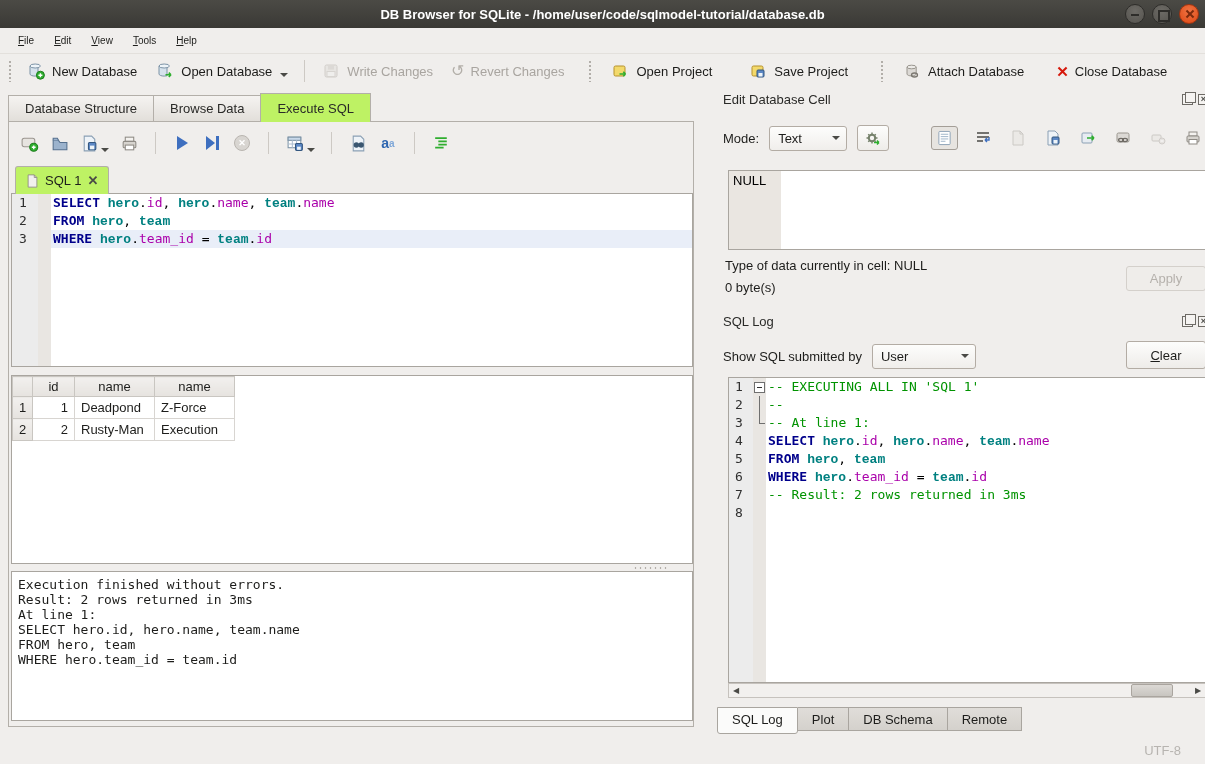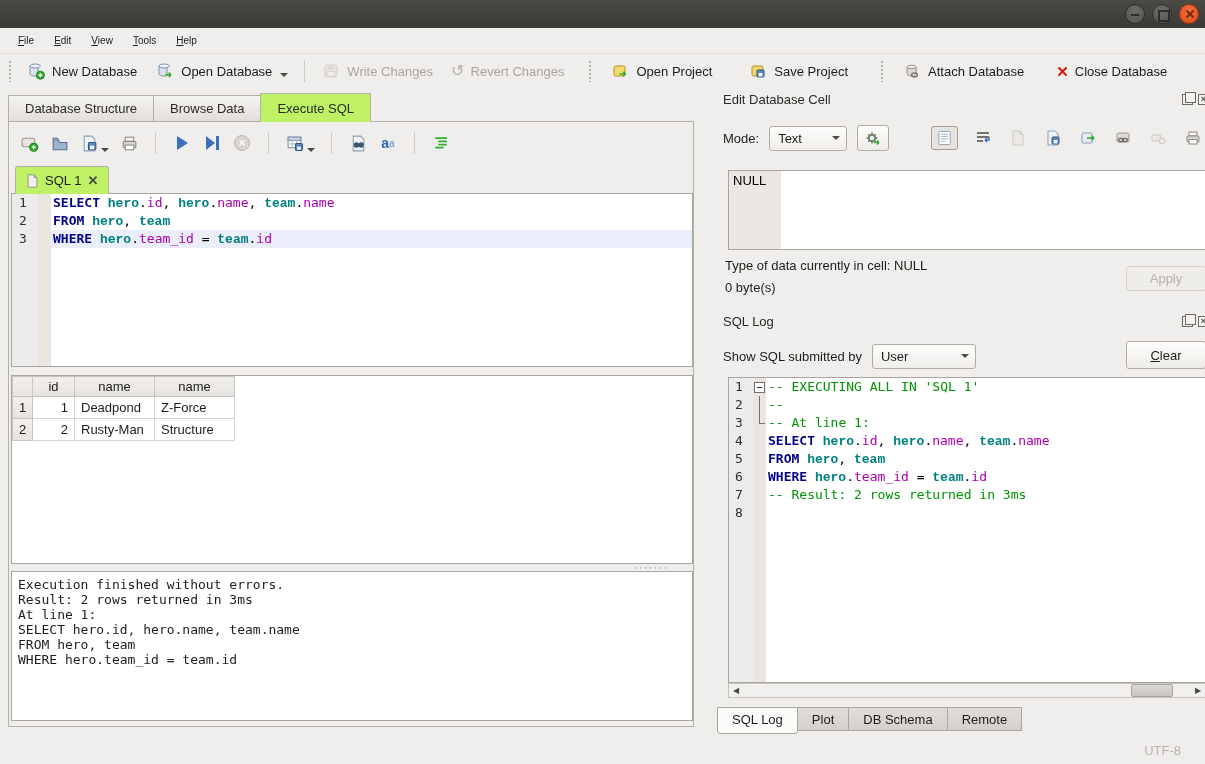--- a/index.html
+++ b/index.html
@@ -158,20 +158,21 @@
   .status-encoding { position:absolute; right:40px; top:8px; color:#b7b4b0; font-size:13px; }
   .corner-grip { position:absolute; right:3px; bottom:3px; width:14px; height:14px;
     background-image:radial-gradient(#b2aea9 1px, transparent 1.2px); background-size:5px 5px; }
 
   svg { display:block; }
 </style>
 </head>
 <body>
 
 <div class="titlebar">
+  <span class="title">DB Browser for SQLite - /home/user/code/sqlmodel-tutorial/database.db</span>
   <div class="win-controls">
     <span class="wbtn min"></span>
     <span class="wbtn max"></span>
     <span class="wbtn close"></span>
   </div>
 </div>
 
 <div class="menubar">
   <span class="menu-item">File</span>
   <span class="menu-item">Edit</span>
@@ -366,21 +367,21 @@
         <tr>
           <th class="rowhdr">1</th>
           <td class="num">1</td>
           <td>Deadpond</td>
           <td>Z-Force</td>
         </tr>
         <tr>
           <th class="rowhdr">2</th>
           <td class="num">2</td>
           <td>Rusty-Man</td>
-          <td>Structure</td>
+          <td>Execution</td>
         </tr>
       </tbody>
         </table>
     </div>
 
     <span class="split-dots"></span>
 
     <div class="message-box">Execution finished without errors.
 Result: 2 rows returned in 3ms
 At line 1:

